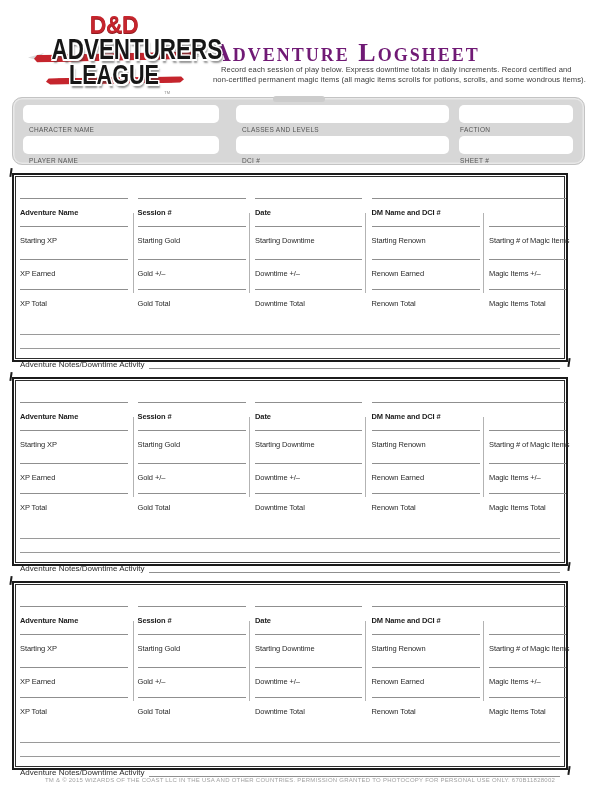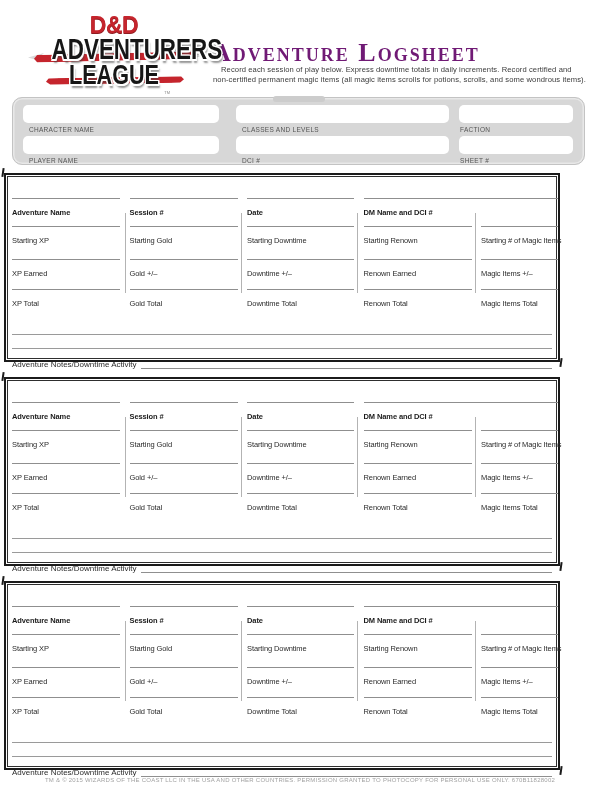--- a/index.html
+++ b/index.html
@@ -39,21 +39,21 @@
   .charbar .tab{position:absolute;left:50%;top:-2px;transform:translateX(-50%);width:52px;height:6px;
     background:#cccccc;border-radius:3px;}
   .cbox{position:absolute;background:#ffffff;border-radius:5px;height:18px;}
   .cbox.r1{top:7px;} .cbox.r2{top:38px;}
   .cbox.c1{left:10px;width:196px;} .cbox.c2{left:223px;width:213px;} .cbox.c3{left:446px;width:114px;}
   .clab{position:absolute;font-size:6.5px;color:#555;letter-spacing:.3px;}
   .clab.r1{top:28px;} .clab.r2{top:59px;}
   .clab.c1{left:16px;} .clab.c2{left:229px;} .clab.c3{left:447px;}
 
   
-  .log-block{position:absolute;left:4px;width:556px;height:189px;box-sizing:border-box;
+  .log-block{position:absolute;left:12px;width:556px;height:189px;box-sizing:border-box;
     border:2px solid #1b1b1b;box-shadow:inset 0 0 0 1px #fff,inset 0 0 0 2px #2e2e2e;background:#fff;}
   .log-block::before{content:"";position:absolute;left:-4px;top:-7px;width:2px;height:9px;background:#1b1b1b;transform:rotate(8deg);}
   .log-block::after{content:"";position:absolute;right:-4px;bottom:-7px;width:2px;height:9px;background:#1b1b1b;transform:rotate(8deg);}
   .cells{position:absolute;left:6px;top:23px;display:grid;
     grid-template-columns:108px 108px 107px 108px 77px;column-gap:9.5px;
     grid-template-rows:28px 33px 30px 24px;}
   .cell{border-top:1px solid #8f8f8f;padding-top:2px;}
   .cell.span2{grid-column:span 2;}
   .cl{font-size:7.5px;color:#2b2b2b;white-space:nowrap;letter-spacing:-0.1px;}
   .hd .cl{font-weight:bold;color:#1b1b1b;}

